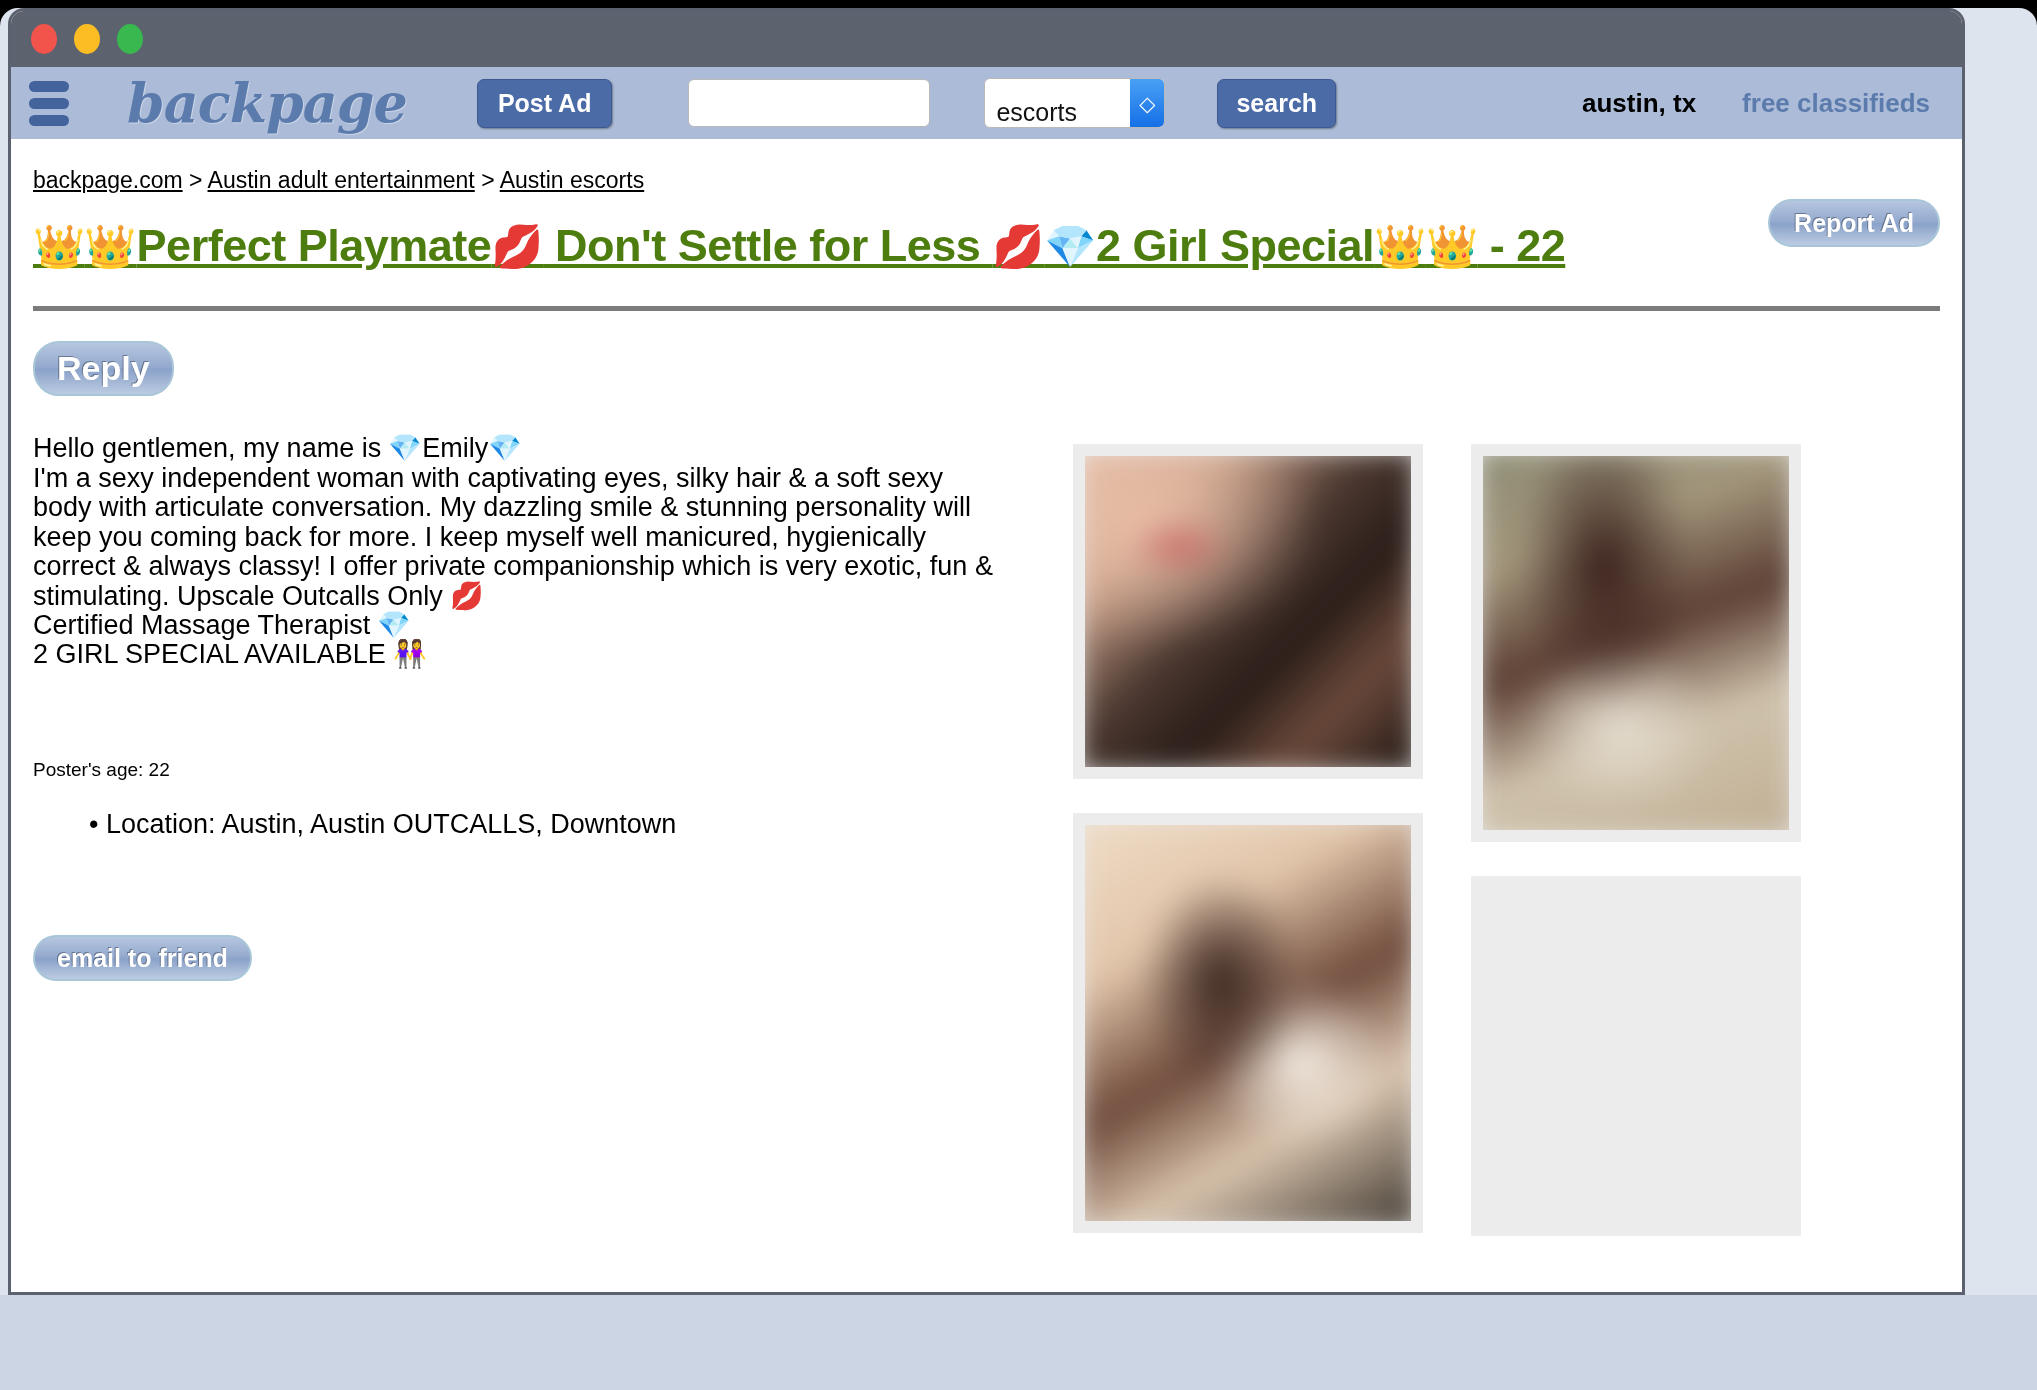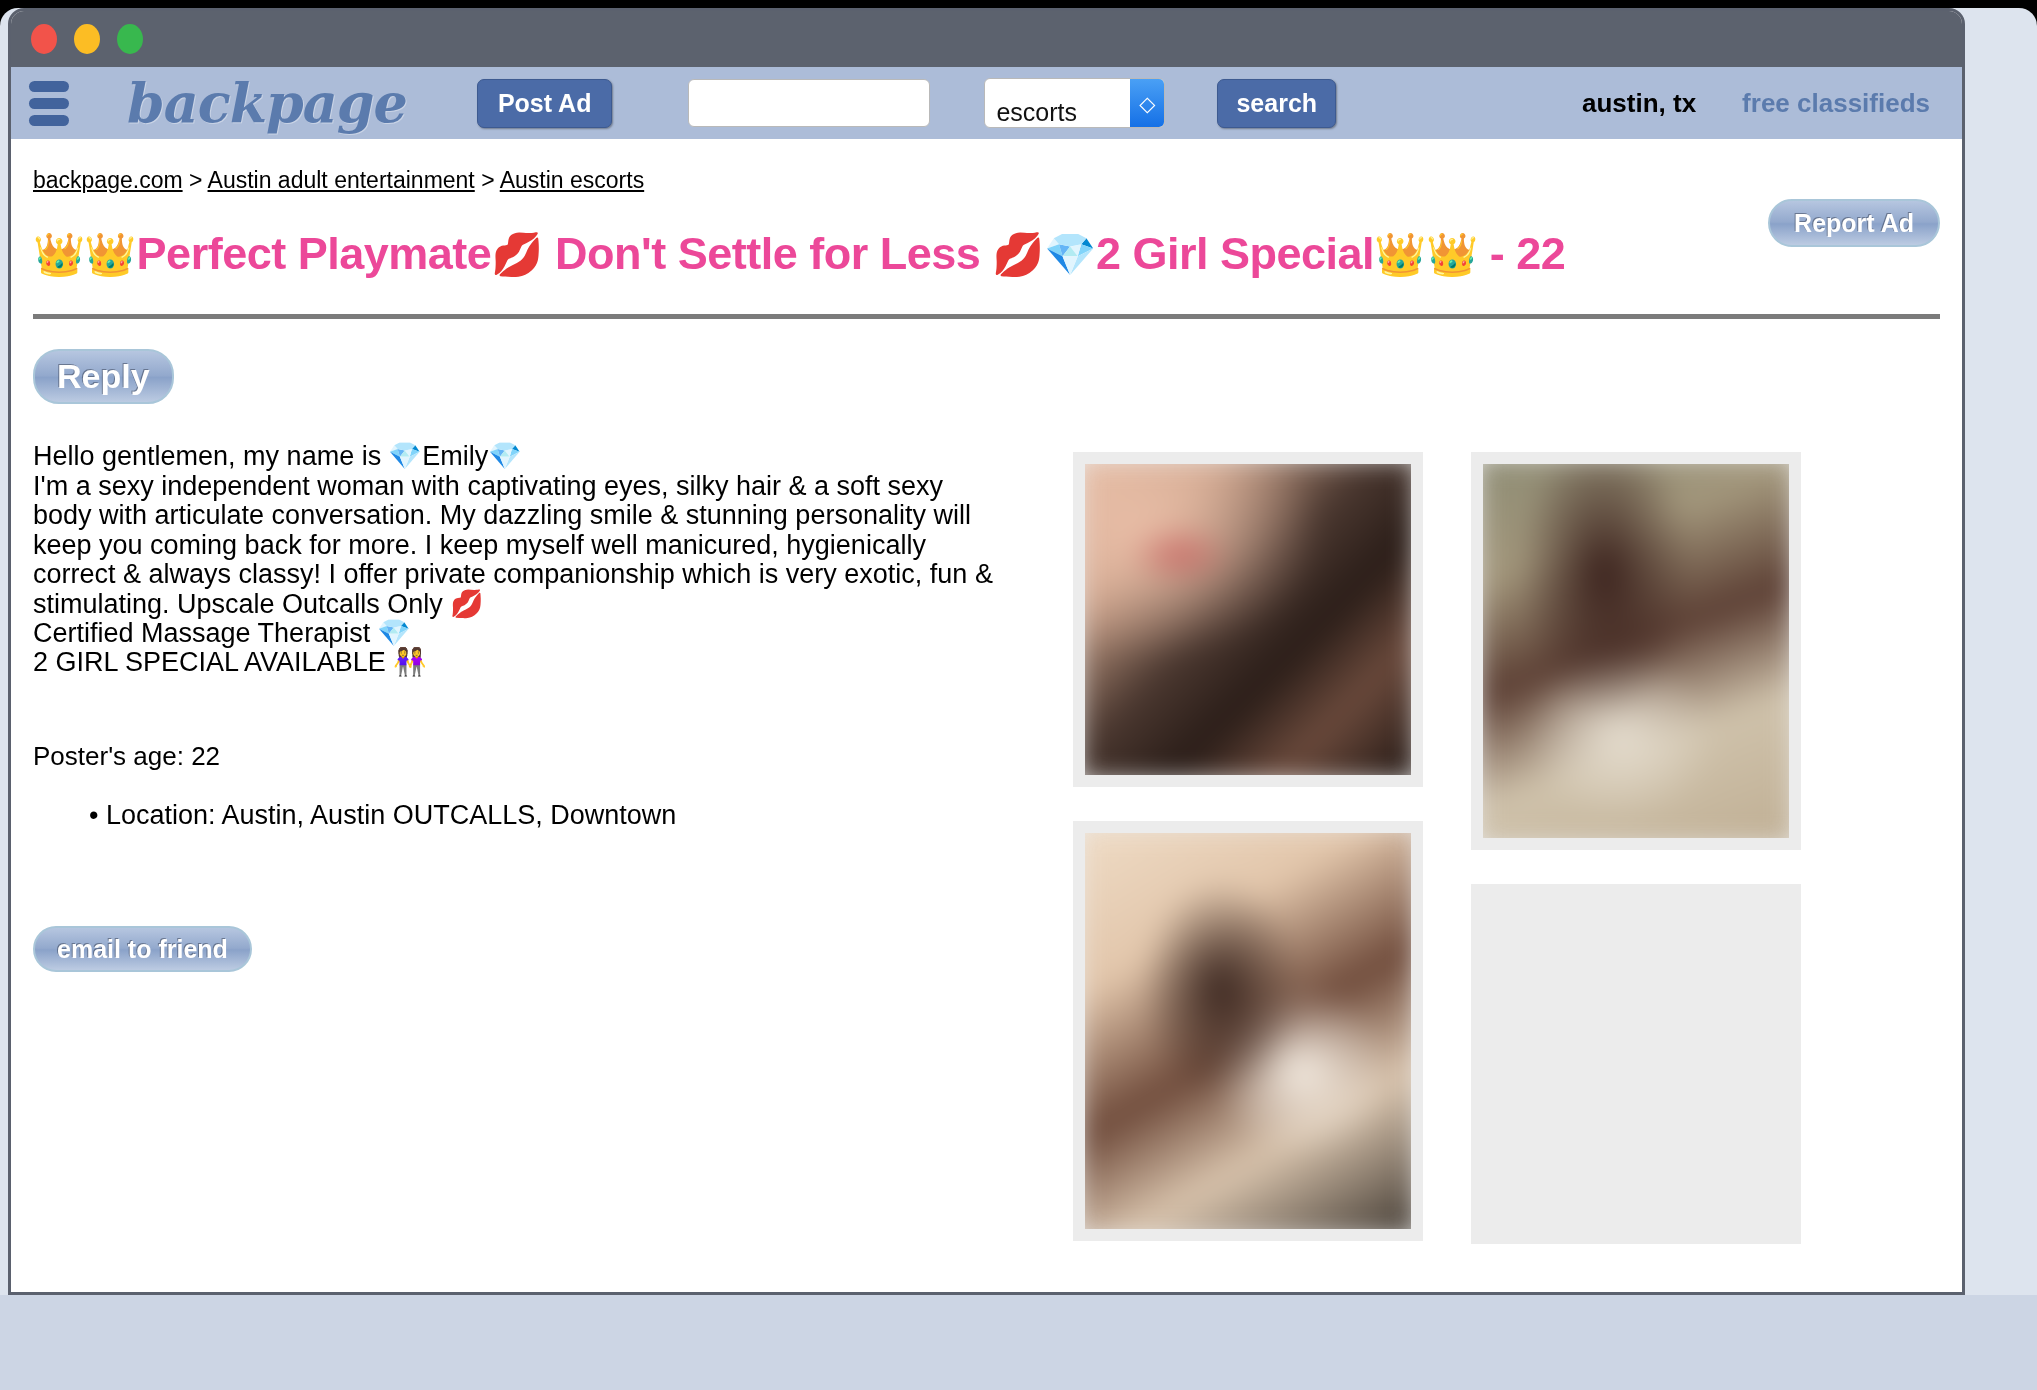--- a/index.html
+++ b/index.html
@@ -244,25 +244,26 @@
     text-shadow: -1px -1px 0 rgba(60,70,90,0.55);
     cursor: pointer;
     padding: 9px 24px;
     font-size: 25px;
     line-height: 1.05;
   }
 
   .ad-title {
     font-size: 45px;
     font-weight: bold;
-    color: #ec4899;
-    margin: 34px 0 0 0;
+    color: #4d7c0f;
+    margin: 26px 0 0 0;
     line-height: 1.15;
     letter-spacing: -0.5px;
     white-space: nowrap;
+    text-decoration: underline;
   }
   .emo { font-family: "DejaVu Sans", sans-serif; font-size: 42px; }
 
   .divider {
     height: 5px;
     background: #7b7b7b;
     margin: 34px 0 0 0;
   }
 
   .reply-wrap { margin-top: 30px; }
@@ -277,23 +278,23 @@
     flex: 0 0 1012px;
   }
   .ad-body {
     font-size: 27px;
     color: #000000;
     line-height: 1.09;
     max-width: 1010px;
   }
   .ad-body p { margin: 0; }
   .poster-age {
-    font-size: 26px;
-    color: #000000;
-    margin-top: 63px;
+    font-size: 19px;
+    color: #000000;
+    margin-top: 89px;
   }
   .location-line {
     font-size: 27px;
     color: #000000;
     margin-top: 28px;
     padding-left: 56px;
   }
   .email-friend-wrap { margin-top: 95px; }
   .email-friend-btn { font-size: 25px; padding: 8px 22px; }
 

